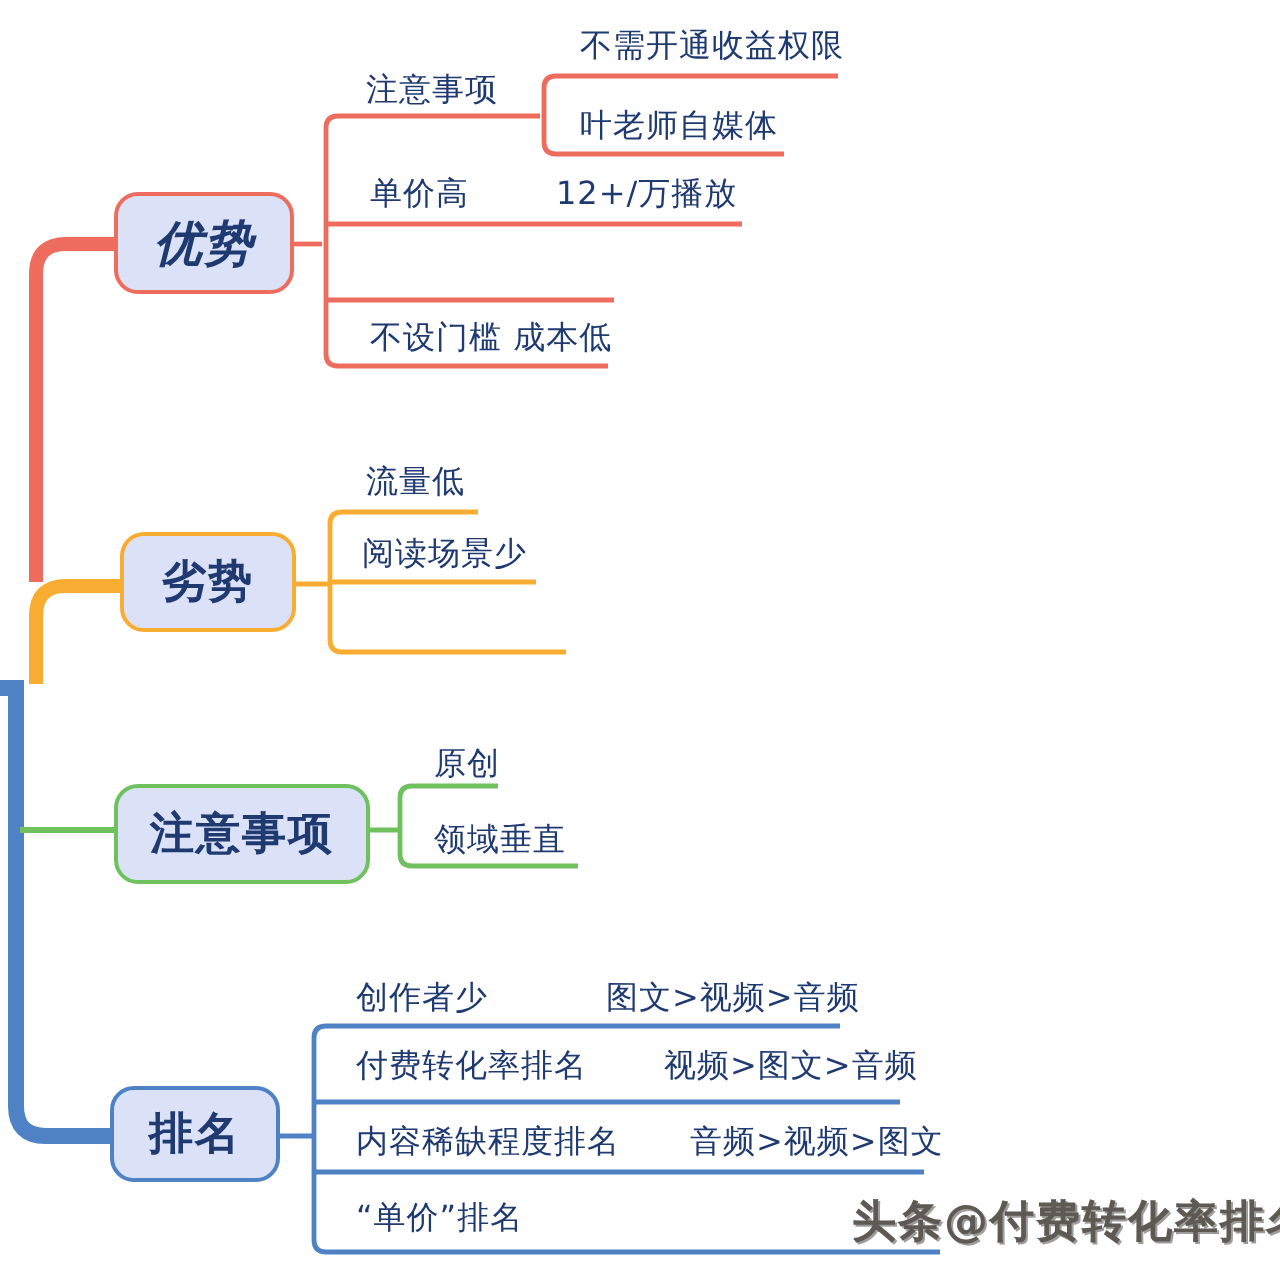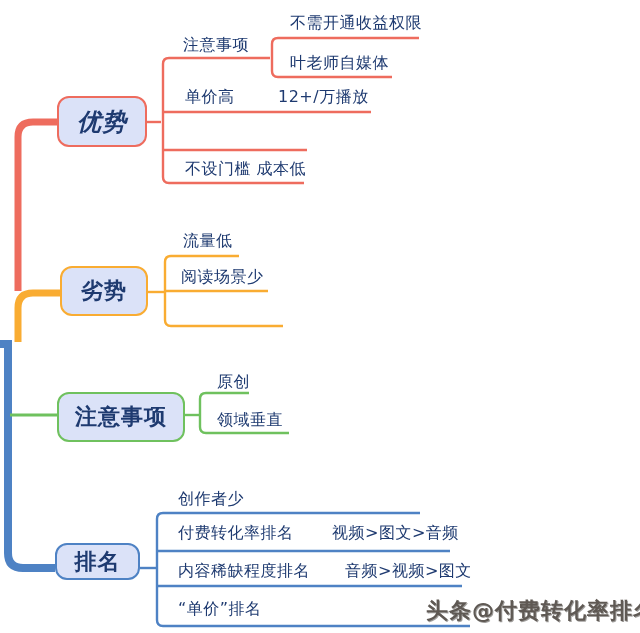--- a/index.html
+++ b/index.html
@@ -54,36 +54,37 @@
 
     <path d="M 140 568 H 157" fill="none" stroke="var(--c-blue)" stroke-width="2.4"></path>
     <path d="M 420 513 H 163 Q 157 513 157 519 V 620 Q 157 626 163 626 H 470" fill="none" stroke="var(--c-blue)" stroke-width="2.4"></path>
     <path d="M 157 551 H 450" fill="none" stroke="var(--c-blue)" stroke-width="2.4"></path>
     <path d="M 157 586 H 462" fill="none" stroke="var(--c-blue)" stroke-width="2.4"></path>
   </svg>
 
   <div class="node b-red" style="left:57px;top:96px;width:90px;height:51px;font-size:24px">优势</div>
   <div class="node b-yellow" style="left:60px;top:266px;width:88px;height:50px;font-size:22px">劣势</div>
   <div class="node b-green" style="left:57px;top:392px;width:128px;height:50px;font-size:22px">注意事项</div>
-  <div class="node b-blue" style="left:55px;top:543px;width:85px;height:37px;font-size:22px">排名</div>
+  <div class="node b-blue" style="left:55px;top:543px;width:85px;height:48px;font-size:22px">排名</div>
 
   <div class="lbl" style="left:183px;top:36px">注意事项</div>
   <div class="lbl" style="left:290px;top:14px">不需开通收益权限</div>
   <div class="lbl" style="left:290px;top:54px">叶老师自媒体</div>
   <div class="lbl" style="left:185px;top:88px">单价高</div>
   <div class="lbl" style="left:278px;top:88px">12+/万播放</div>
   <div class="lbl" style="left:185px;top:160px">不设门槛 成本低</div>
 
   <div class="lbl" style="left:183px;top:232px">流量低</div>
   <div class="lbl" style="left:181px;top:268px">阅读场景少</div>
 
   <div class="lbl" style="left:217px;top:373px">原创</div>
   <div class="lbl" style="left:217px;top:411px">领域垂直</div>
 
   <div class="lbl" style="left:178px;top:490px">创作者少</div>
+  <div class="lbl" style="left:303px;top:490px">图文&gt;视频&gt;音频</div>
   <div class="lbl" style="left:332px;top:524px">视频&gt;图文&gt;音频</div>
   <div class="lbl" style="left:178px;top:524px">付费转化率排名</div>
   <div class="lbl" style="left:345px;top:562px">音频&gt;视频&gt;图文</div>
   <div class="lbl" style="left:178px;top:562px">内容稀缺程度排名</div>
   <div class="lbl" style="left:178px;top:600px">“单价”排名</div>
 
   <div class="watermark">头条@付费转化率排名</div>
 
 </div>
 

